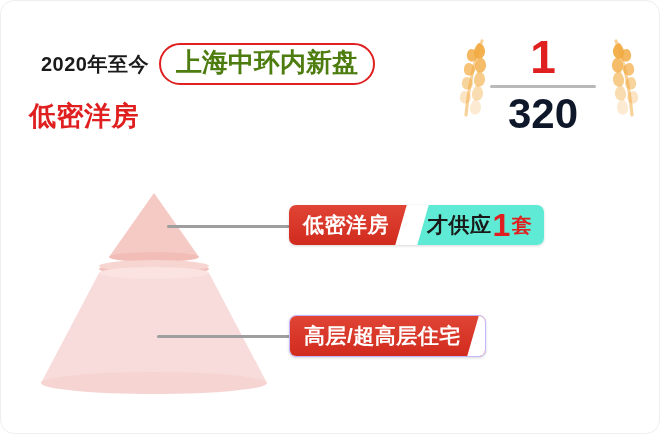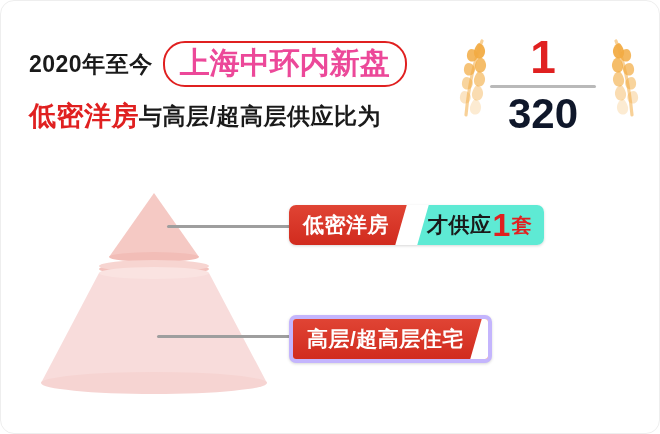--- a/index.html
+++ b/index.html
@@ -31,38 +31,39 @@
   }
   .hline {
     display: flex;
     align-items: center;
     white-space: nowrap;
   }
   #hline1 { height: 46px; }
   #hline2 { height: 46px; margin-top: 6px; }
 
   .h-black {
-    font-size: 23px;
+    font-size: 20px;
     font-weight: bold;
     color: #1a1a1a;
     letter-spacing: 0.5px;
+    margin-left: 12px;
   }
   .h-red {
     font-size: 27px;
     font-weight: bold;
     color: #e02020;
     letter-spacing: 0.5px;
   }
   #header-pill {
     margin-left: 10px;
     padding: 3px 15px 5px 15px;
     border: 2px solid #e02020;
     border-radius: 22px;
-    color: #ec4899;
-    font-size: 30px;
+    color: #4d7c0f;
+    font-size: 26px;
     font-weight: bold;
     line-height: 1.15;
   }
 
   
   #ratio {
     position: absolute;
     left: 487px;
     top: 30px;
     width: 110px;
@@ -171,35 +172,34 @@
   .small-red {
     color: #e02020;
     font-size: 20px;
     font-weight: bold;
   }
 
   #callout-top    { left: 288px; top: 204px; }
   #callout-bottom { left: 288px; top: 314px; }
 
   
-  #callout-bottom { border: 4px solid #c4b5fd; box-sizing: content-box; }
+  #callout-bottom { border: 1px solid #c4b5fd; box-sizing: content-box; }
 </style>
 </head>
 <body>
 
 <div id="card">
 
   <div id="header">
     <div class="hline" id="hline1">
       <span class="h-black">2020年至今</span>
       <span id="header-pill">上海中环内新盘</span>
     </div>
     <div class="hline" id="hline2">
       <span class="h-red">低密洋房</span>
-      <span class="h-black">与高层/超高层供应比为</span>
     </div>
   </div>
 
   <div class="wheat" id="wheat-left">
     <svg viewBox="0 0 52 84" width="52" height="84" xmlns="http://www.w3.org/2000/svg">
       <g fill="#f2ac44">
         <path d="M30 6 C36 8 38 15 34 20 C29 24 24 20 25 14 C26 10 28 7 30 6 Z" opacity="0.95"></path>
         <path d="M22 12 C28 12 31 18 27 23 C22 27 17 23 18 17 C18.6 14 20 12.6 22 12 Z" opacity="0.85"></path>
         <path d="M31 20 C37 22 39 29 35 34 C30 38 25 34 26 28 C27 24 29 21 31 20 Z" opacity="0.8"></path>
         <path d="M19 26 C25 26 28 32 24 37 C19 41 14 37 15 31 C15.6 28 17 26.6 19 26 Z" opacity="0.72"></path>

